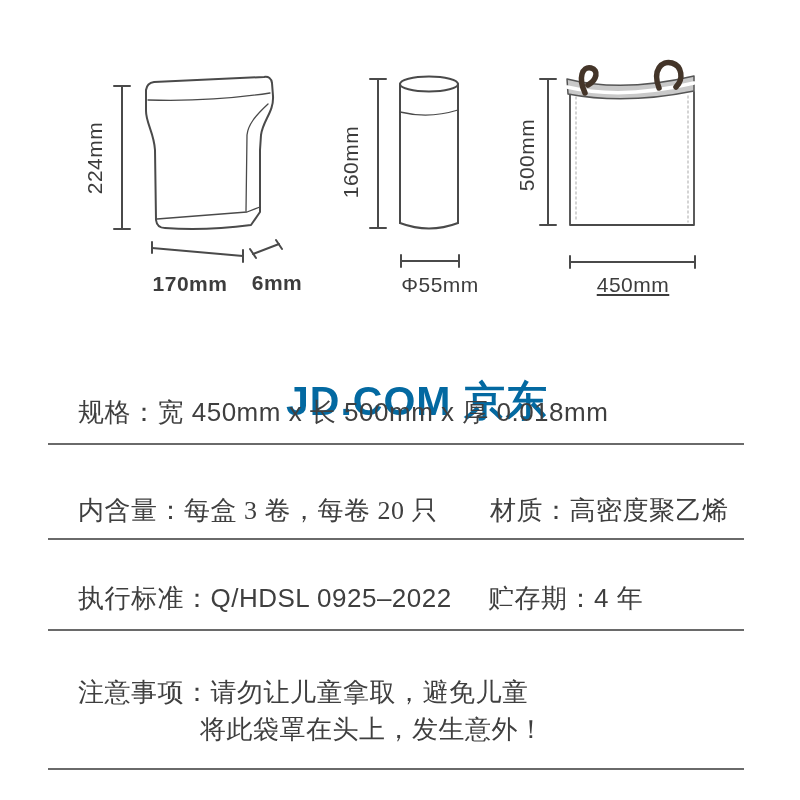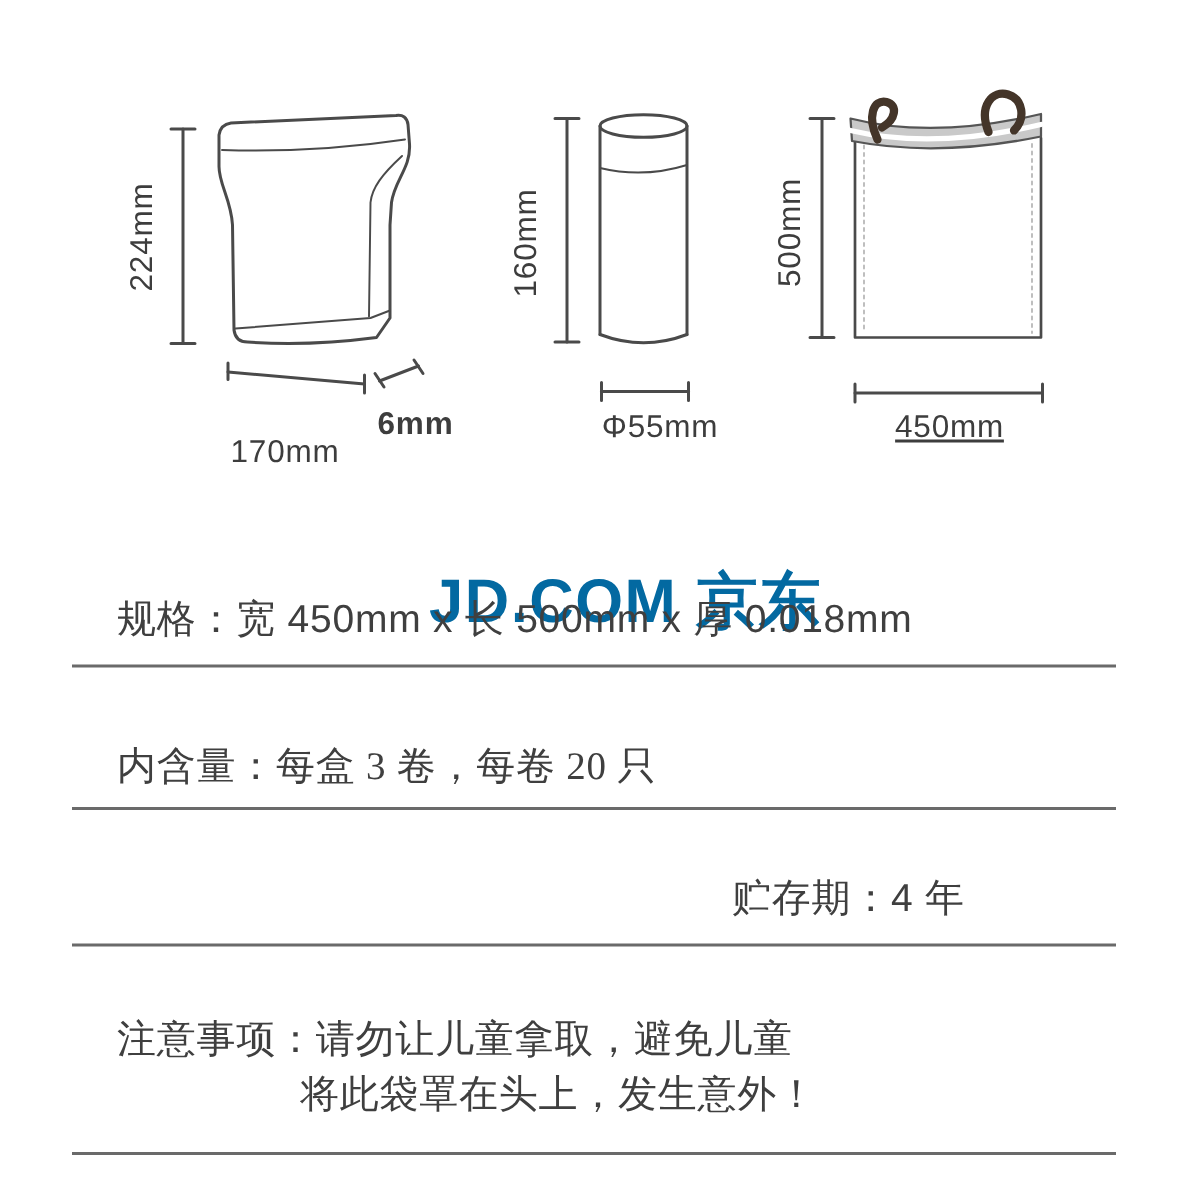--- a/index.html
+++ b/index.html
@@ -96,35 +96,37 @@
       </g>
 
       <g>
         <path d="M 570 262 L 695 262"></path>
         <path d="M 570 256 L 570 268 M 695 256 L 695 268"></path>
       </g>
     </g>
   </svg>
 
   <div class="dim-label vert" style="left:95px;top:158px;">224mm</div>
-  <div class="dim-label" style="left:190px;top:302px;">170mm</div>
+  <div class="dim-label" style="left:190px;top:284px;font-weight:bold;">170mm</div>
   <div class="dim-label" style="left:277px;top:283px;font-weight:bold;">6mm</div>
   <div class="dim-label vert" style="left:351px;top:162px;">160mm</div>
   <div class="dim-label" style="left:440px;top:285px;">Φ55mm</div>
   <div class="dim-label vert" style="left:527px;top:155px;">500mm</div>
   <div class="dim-label" style="left:633px;top:285px;text-decoration:underline;">450mm</div>
 
   <div id="watermark">JD.COM 京东</div>
 
   <div class="spec-text" style="left:78px;top:395px;">规格：宽 450mm x 长 500mm x 厚 0.018mm</div>
   <div class="divider" style="top:443px;"></div>
 
   <div class="spec-text" style="left:78px;top:493px;font-family:Liberation Serif, serif;">内含量：每盒 3 卷，每卷 20 只</div>
+  <div class="spec-text" style="left:490px;top:493px;">材质：高密度聚乙烯</div>
   <div class="divider" style="top:538px;"></div>
 
+  <div class="spec-text" style="left:78px;top:581px;">执行标准：Q/HDSL 0925–2022</div>
   <div class="spec-text" style="left:488px;top:581px;">贮存期：4 年</div>
   <div class="divider" style="top:629px;"></div>
 
   <div class="spec-text" style="left:200px;top:712px;">将此袋罩在头上，发生意外！</div>
   <div class="spec-text" style="left:78px;top:675px;">注意事项：请勿让儿童拿取，避免儿童</div>
   <div class="divider" style="top:768px;"></div>
 
 </div>
 
 </body></html>

